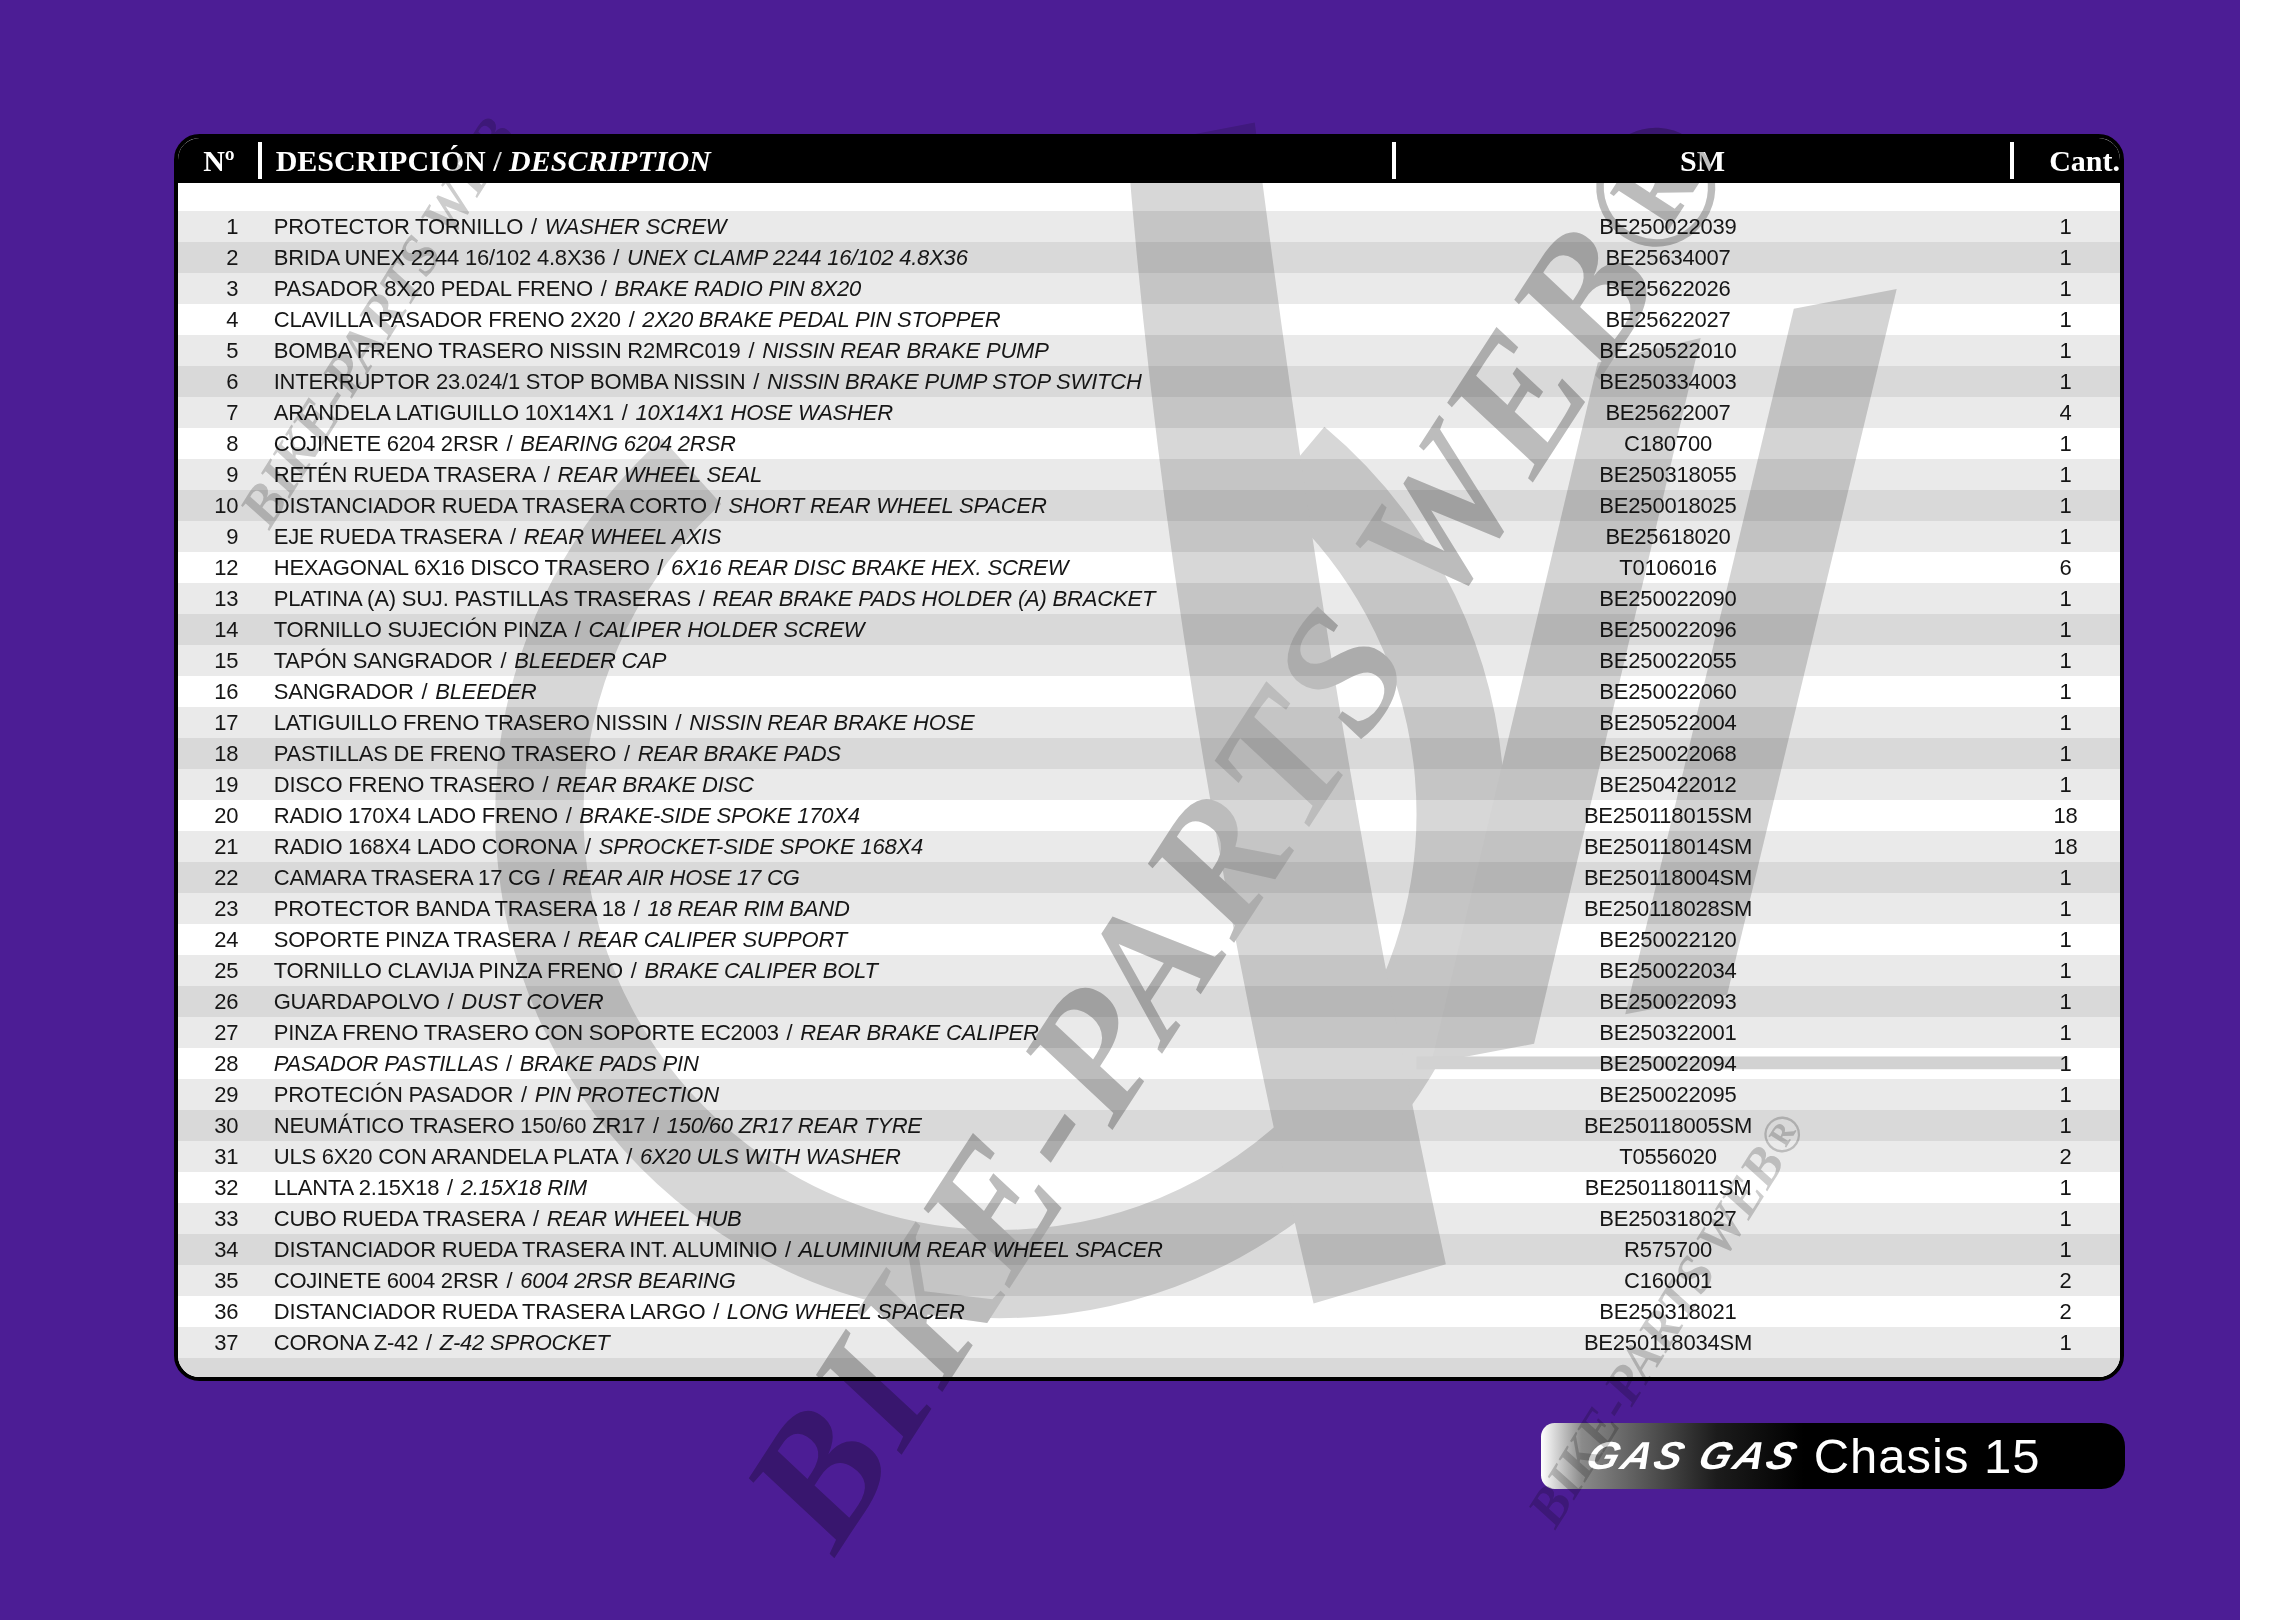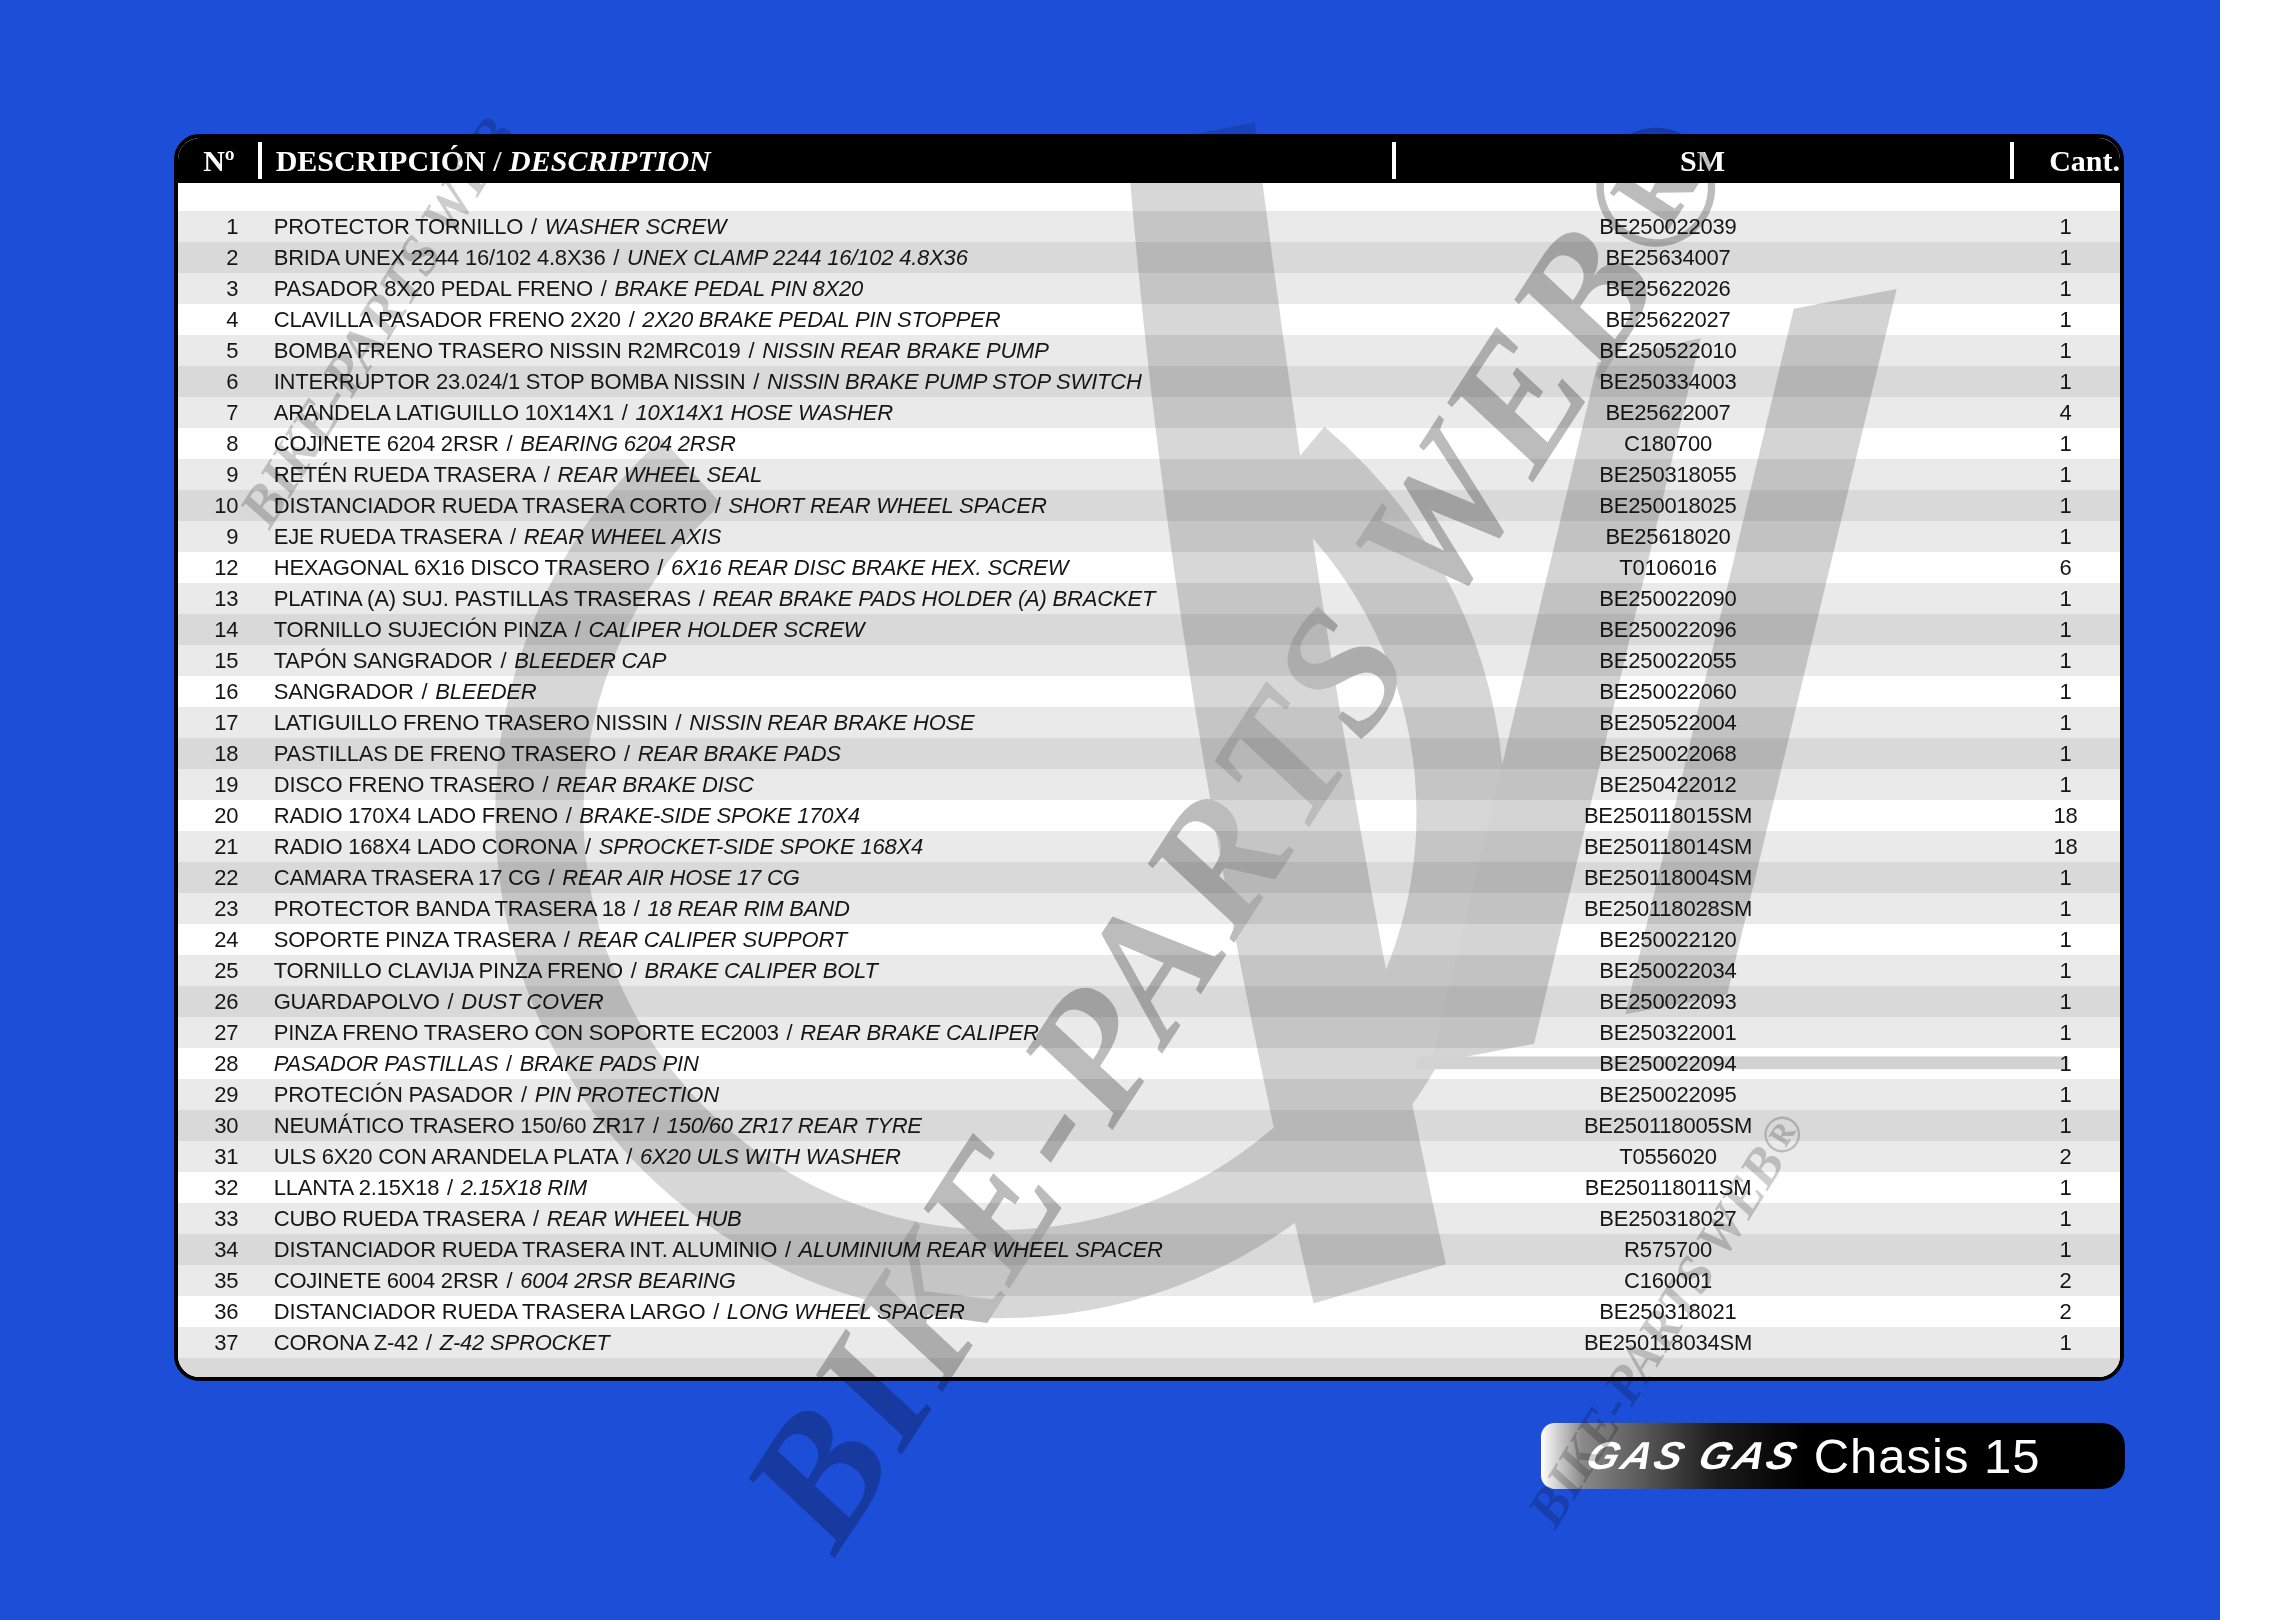--- a/index.html
+++ b/index.html
@@ -1,17 +1,17 @@
 <!DOCTYPE html>
 <html style="--header-bg: #000000; --row-light: #eaeaea; --row-dark: #d9d9d9; --row-white: #ffffff; --text: #161616; --watermark-gray: #d7d7d7; --watermark-text: #bcbcbc; --footer-bg: #000000; --footer-text: #ffffff;"><head>
 <meta charset="utf-8">
 <style>
   html,body{margin:0;padding:0;background:#ffffff;}
-  #page{position:relative;width:2220px;height:1620px;background:#1d4ed8;overflow:hidden;
-        font-family:"Liberation Sans",sans-serif;color:var(--text,#161616);}
+  #page{position:relative;width:2220px;height:1620px;background:#4c1d95;overflow:hidden;
+        font-family:"Liberation Sans",sans-serif;color:var(--text,#161616);padding-left:20px;}
 
   
   #parts-table{position:absolute;left:174px;top:134px;width:1950px;height:1247px;
     border:4.9px solid #000;border-radius:25.5px;box-sizing:border-box;background:#fff;overflow:hidden;}
 
   #table-header{position:relative;height:45px;background:var(--header-bg,#000);color:#fff;
     font-family:"Liberation Serif",serif;font-weight:bold;font-size:30px;display:flex;align-items:center;}
   #table-header .hsep{position:absolute;top:3.9px;bottom:3.9px;width:3.9px;background:#fff;}
   .h-no{width:82px;text-align:center;}
   .h-desc{flex:1;padding-left:15.7px;}
@@ -80,21 +80,21 @@
 
   <div class="row dark">
     <div class="no">2</div>
     <div class="desc"><span class="es">BRIDA UNEX 2244 16/102 4.8X36</span><span class="sep">/</span><span class="en">UNEX CLAMP 2244 16/102 4.8X36</span></div>
     <div class="sm">BE25634007</div>
     <div class="qty">1</div>
   </div>
 
   <div class="row light2">
     <div class="no">3</div>
-    <div class="desc"><span class="es">PASADOR 8X20 PEDAL FRENO</span><span class="sep">/</span><span class="en">BRAKE PEDAL PIN 8X20</span></div>
+    <div class="desc"><span class="es">PASADOR 8X20 PEDAL FRENO</span><span class="sep">/</span><span class="en">BRAKE RADIO PIN 8X20</span></div>
     <div class="sm">BE25622026</div>
     <div class="qty">1</div>
   </div>
 
   <div class="row white">
     <div class="no">4</div>
     <div class="desc"><span class="es">CLAVILLA PASADOR FRENO 2X20</span><span class="sep">/</span><span class="en">2X20 BRAKE PEDAL PIN STOPPER</span></div>
     <div class="sm">BE25622027</div>
     <div class="qty">1</div>
   </div>

